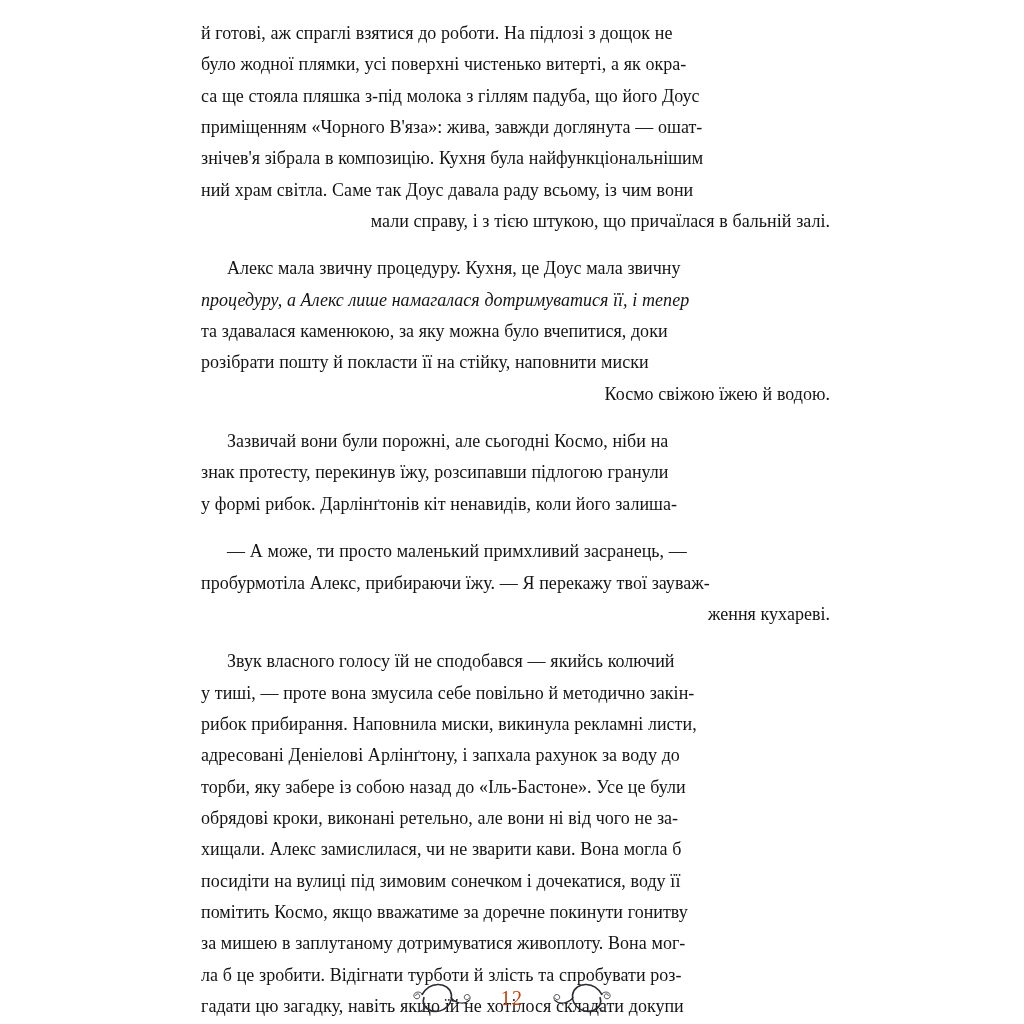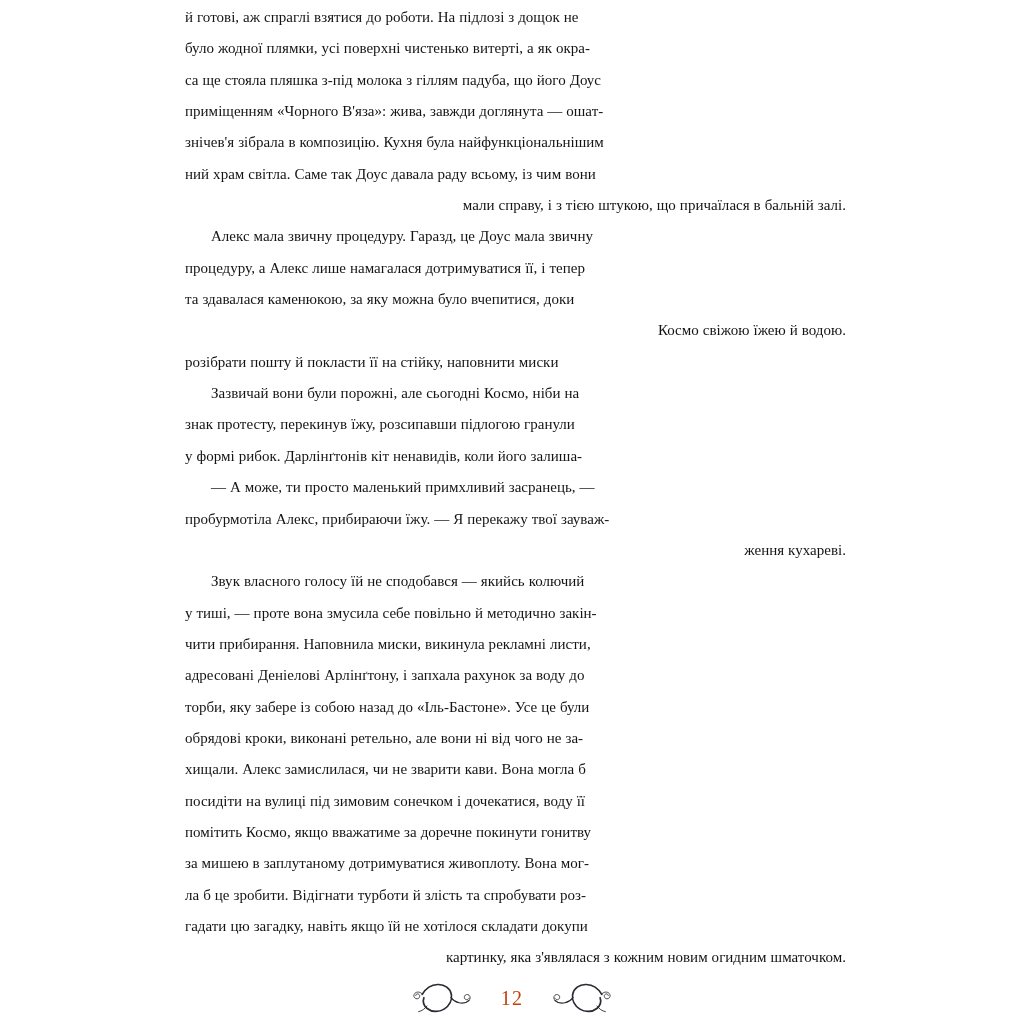--- a/index.html
+++ b/index.html
@@ -24,24 +24,24 @@
   }
 
   .text-block {
     position: absolute;
     left: 185px;
     top: 2px;
     width: 661px;
   }
 
   .para {
-    margin: 0;
+    margin: 16px;
     text-align: justify;
     text-indent: 26px;
-    font-size: 15px;
+    font-size: 18px;
     line-height: 31.35px;
     letter-spacing: 0.02px;
     word-spacing: 0.2px;
     -webkit-hyphens: none;
     hyphens: none;
   }
 
   
   .para .ln {
     display: block;
@@ -100,40 +100,40 @@
       <p class="para">
         <span class="ln" style="white-space: pre;">й готові, аж спраглі взятися до роботи. На підлозі з дощок не</span>
         <span class="ln" style="white-space: pre;">було жодної плямки, усі поверхні чистенько витерті, а як окра-</span>
         <span class="ln" style="white-space: pre;">са ще стояла пляшка з-під молока з гіллям падуба, що його Доус</span>
         <span class="ln" style="white-space: pre;">приміщенням «Чорного В'яза»: жива, завжди доглянута — ошат-</span>
         <span class="ln" style="white-space: pre;">знічев'я зібрала в композицію. Кухня була найфункціональнішим</span>
         <span class="ln" style="white-space: pre;">ний храм світла. Саме так Доус давала раду всьому, із чим вони</span>
         <span class="ln last">мали справу, і з тією штукою, що причаїлася в бальній залі.</span>
       </p>
       <p class="para">
-        <span class="ln first" style="white-space: pre;">Алекс мала звичну процедуру. Гаразд, це Доус мала звичну</span>
-        <span class="ln" style="white-space: pre;">процедуру, а Алекс лише намагалася дотримуватися її, і тепер</span>
+        <span class="ln first" style="white-space: pre;">Алекс мала звичну процедуру. Кухня, це Доус мала звичну</span>
+        <span class="ln" style="white-space: pre; font-style: italic;">процедуру, а Алекс лише намагалася дотримуватися її, і тепер</span>
         <span class="ln" style="white-space: pre;">та здавалася каменюкою, за яку можна було вчепитися, доки</span>
+        <span class="ln" style="white-space: pre;">розібрати пошту й покласти її на стійку, наповнити миски</span>
         <span class="ln last">Космо свіжою їжею й водою.</span>
-        <span class="ln" style="white-space: pre;">розібрати пошту й покласти її на стійку, наповнити миски</span>
       </p>
       <p class="para">
         <span class="ln first" style="white-space: pre;">Зазвичай вони були порожні, але сьогодні Космо, ніби на</span>
         <span class="ln" style="white-space: pre;">знак протесту, перекинув їжу, розсипавши підлогою гранули</span>
         <span class="ln" style="white-space: pre;">у формі рибок. Дарлінґтонів кіт ненавидів, коли його залиша-</span>
       </p>
       <p class="para">
         <span class="ln first" style="white-space: pre;">— А може, ти просто маленький примхливий засранець, —</span>
         <span class="ln" style="white-space: pre;">пробурмотіла Алекс, прибираючи їжу. — Я перекажу твої зауваж-</span>
         <span class="ln last">ження кухареві.</span>
       </p>
       <p class="para">
         <span class="ln first" style="white-space: pre;">Звук власного голосу їй не сподобався — якийсь колючий</span>
         <span class="ln" style="white-space: pre;">у тиші, — проте вона змусила себе повільно й методично закін-</span>
-        <span class="ln" style="white-space: pre;">чити прибирання. Наповнила миски, викинула рекламні листи,</span>
+        <span class="ln" style="white-space: pre;">рибок прибирання. Наповнила миски, викинула рекламні листи,</span>
         <span class="ln" style="white-space: pre;">адресовані Деніелові Арлінґтону, і запхала рахунок за воду до</span>
         <span class="ln" style="white-space: pre;">торби, яку забере із собою назад до «Іль-Бастоне». Усе це були</span>
         <span class="ln" style="white-space: pre;">обрядові кроки, виконані ретельно, але вони ні від чого не за-</span>
         <span class="ln" style="white-space: pre;">хищали. Алекс замислилася, чи не зварити кави. Вона могла б</span>
         <span class="ln" style="white-space: pre;">посидіти на вулиці під зимовим сонечком і дочекатися, воду її</span>
         <span class="ln" style="white-space: pre;">помітить Космо, якщо вважатиме за доречне покинути гонитву</span>
         <span class="ln" style="white-space: pre;">за мишею в заплутаному дотримуватися живоплоту. Вона мог-</span>
         <span class="ln" style="white-space: pre;">ла б це зробити. Відігнати турботи й злість та спробувати роз-</span>
         <span class="ln" style="white-space: pre;">гадати цю загадку, навіть якщо їй не хотілося складати докупи</span>
         <span class="ln last">картинку, яка з'являлася з кожним новим огидним шматочком.</span>

